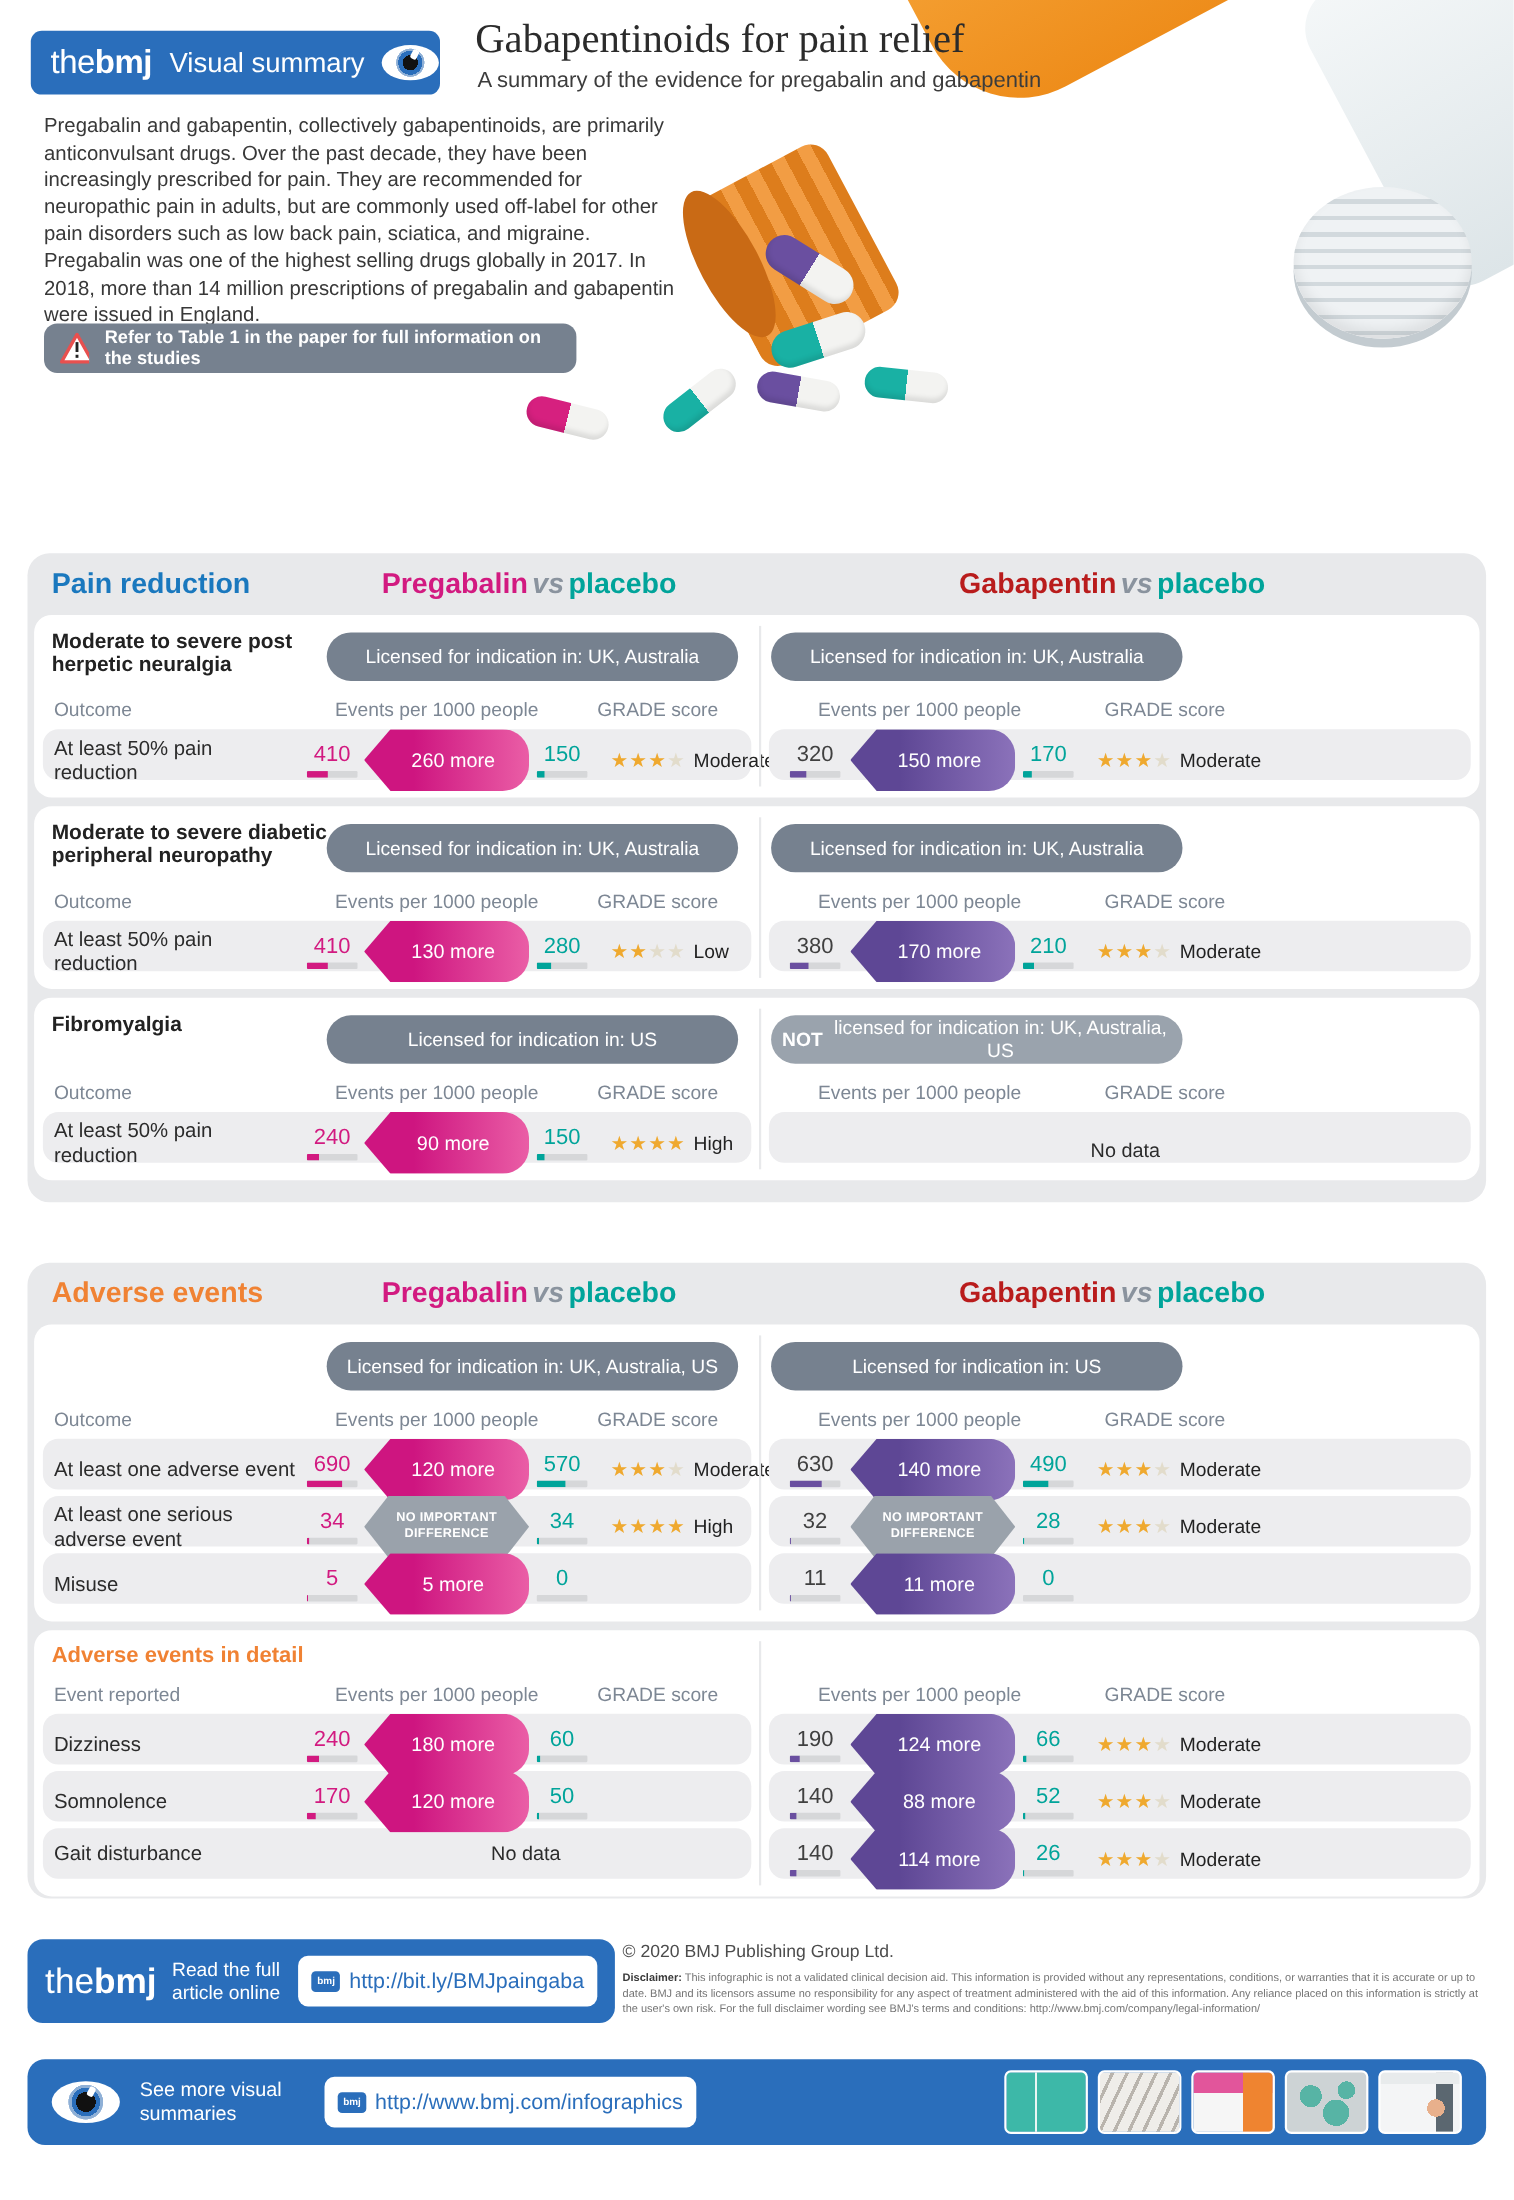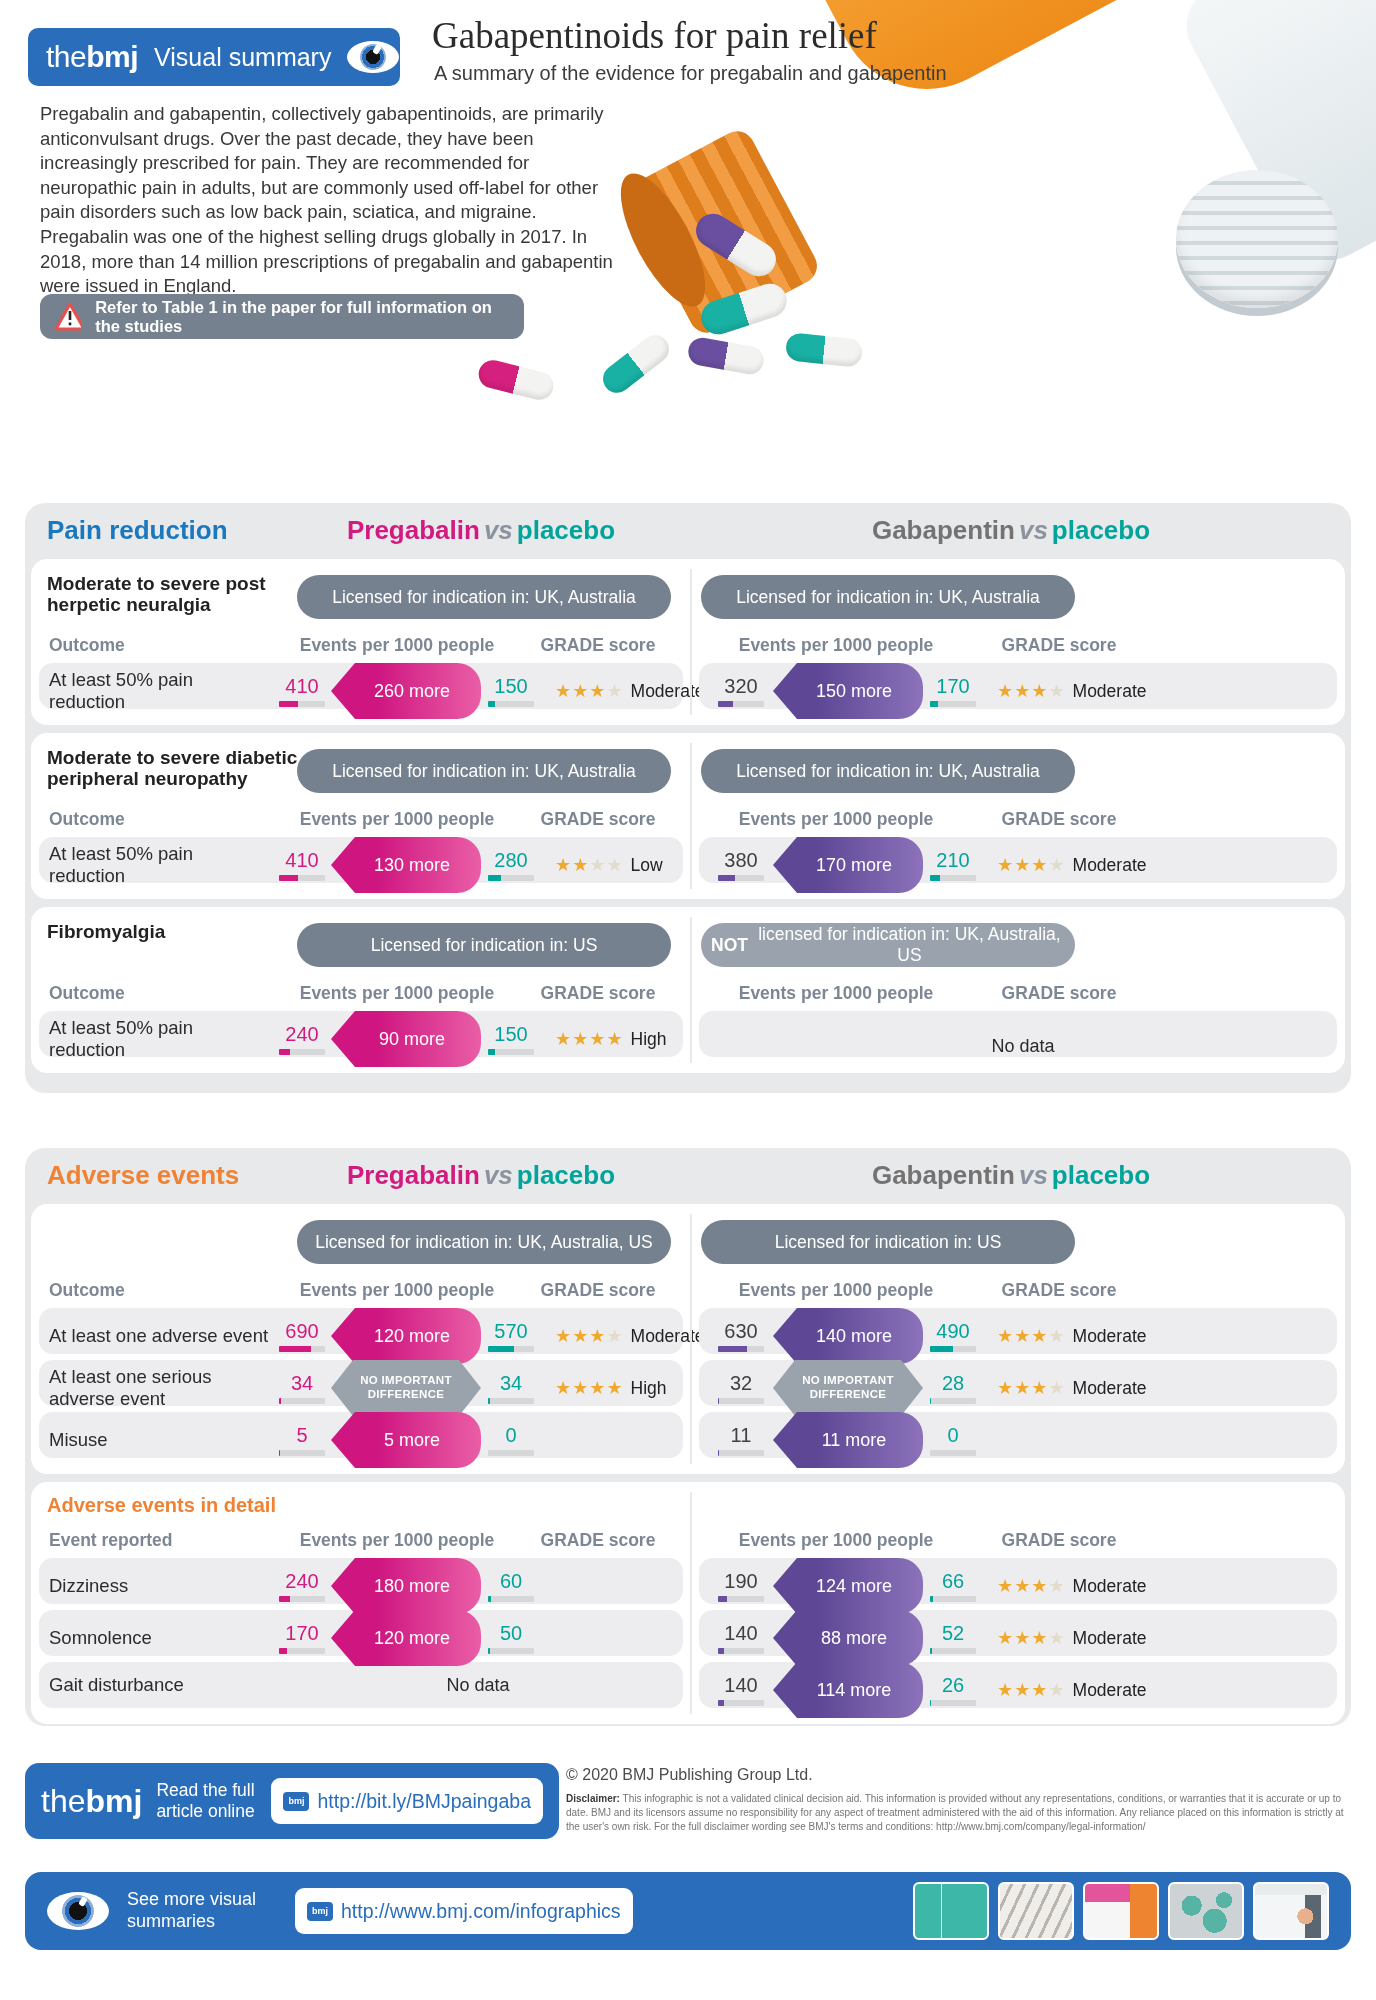--- a/index.html
+++ b/index.html
@@ -49,36 +49,36 @@
   .panel{position:absolute;left:25px;width:1326px;background:#e8e9eb;border-radius:20px;
          box-sizing:border-box;padding:0 6px 6px 6px;z-index:4}
   .panel.pain{top:503px;height:590px}
   .panel.adverse{top:1148px;height:578px}
   .phead{height:56px;position:relative}
   .sec-title{position:absolute;left:16px;top:12px;font-size:26px;font-weight:800}
   .pain .sec-title{color:#1a78be}
   .adverse .sec-title{color:#f08233}
   .vs{position:absolute;top:12px;font-size:26px;font-weight:800;text-align:center;white-space:nowrap}
   .vs1{left:260px;width:380px}.vs2{left:780px;width:400px}
-  .vs .d1{color:#d21a80}.vs .d2{color:#737373}
+  .vs .d1{color:#d21a80}.vs .d2{color:#b91c1c}
   .vs .vsw{color:#8a939e;font-style:italic;font-weight:700;padding:0 4px}
   .vs .pl{color:#00a49a}
 
   .card{position:relative;background:#fff;border-radius:16px;margin-bottom:8px;
         box-sizing:border-box;padding:12px 0 10px 0;width:1314px}
   .card::after{content:"";position:absolute;left:659px;top:10px;bottom:10px;width:2px;background:#e8e9eb}
   .card-top{position:relative;height:62px}
   .cond{position:absolute;left:16px;top:2px;width:262px;font-size:19px;font-weight:800;line-height:1.12;color:#222}
   .lic{position:absolute;top:4px;height:44px;background:#76818f;border-radius:22px;color:#fff;
        display:flex;align-items:center;justify-content:center;font-size:17.5px;box-sizing:border-box;padding:16px 10px;text-align:center}
   .lic.l{left:266px;width:374px}
   .lic.r{left:670px;width:374px}
   .lic.not{background:#9aa3ad}
   .lic b{font-weight:800;margin-right:6px}
-  .heads{position:relative;height:30px;font-weight:700;color:#7d8794;font-size:17.5px}
+  .heads{position:relative;height:30px;font-weight:400;color:#7d8794;font-size:17.5px}
   .h-outcome{position:absolute;left:18px;top:2px}
   .h-ev.l{position:absolute;left:232px;width:268px;top:2px;text-align:center}
   .h-gr.l{position:absolute;left:492px;width:150px;top:2px;text-align:center}
   .h-ev.r{position:absolute;left:668px;width:274px;top:2px;text-align:center}
   .h-gr.r{position:absolute;left:942px;width:172px;top:2px;text-align:center}
   .detail-title{font-size:20px;font-weight:800;color:#f08233;margin:0 0 8px 16px;height:26px}
 
   .data-row{display:flex;gap:16px;padding:0 8px;margin-bottom:6px}
   .half{height:46px;background:#ededef;border-radius:14px;display:grid;align-items:center;box-sizing:border-box}
   .half.lh{width:644px;grid-template-columns:224px 58px 150px 60px 1fr;padding-left:10px}

